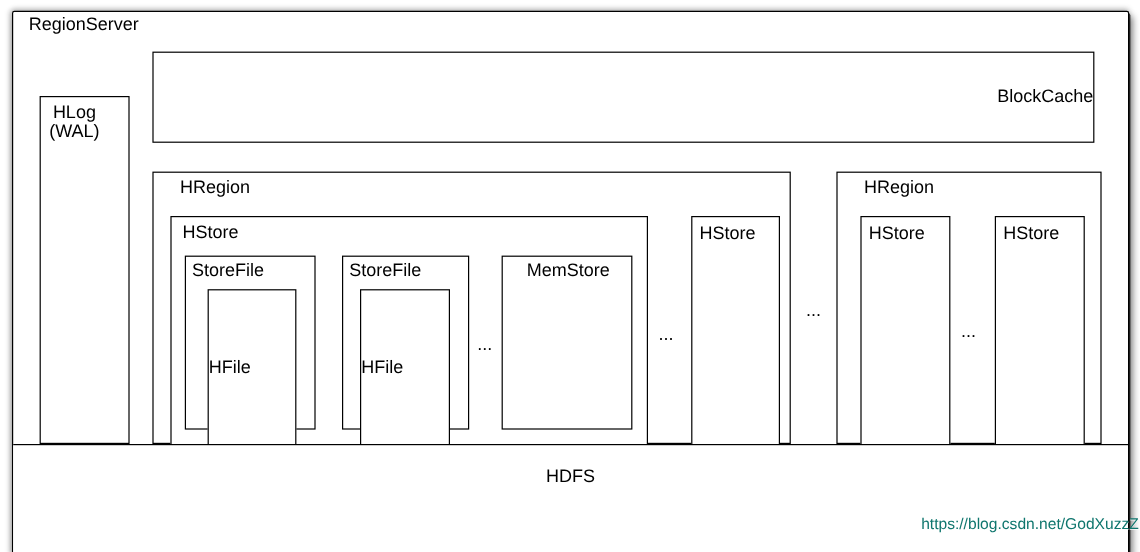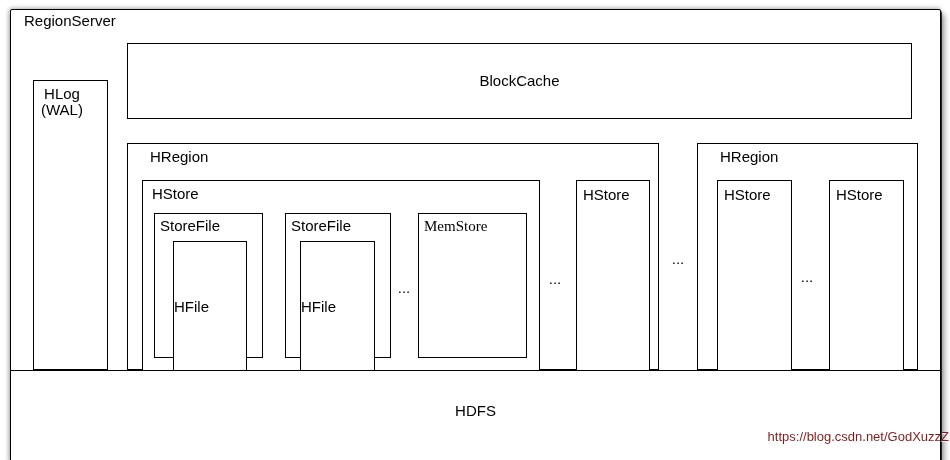--- a/index.html
+++ b/index.html
@@ -39,21 +39,21 @@
 
   .rs-label { position: absolute; left: 13px; top: 3px; }
 
   
   .hlog { left: 22px; top: 70px; width: 75px; height: 290px; }
   .hlog-text { padding-top: 5px; margin-left: 0; width: 56px; text-align: center; }
 
   
   .blockcache {
     left: 116px; top: 33px; width: 785px; height: 76px;
-    display: flex; align-items: center; justify-content: center;
+    display: flex; align-items: center; justify-content: flex-end;
   }
 
   
   .hregion1 { left: 116px; top: 133px; width: 532px; height: 227px; }
   .hregion2 { left: 686px; top: 133px; width: 221px; height: 227px; }
   .corner-lbl { position: absolute; left: 22px; top: 5px; }
 
   
   .hstore-main { left: 14px; top: 36px; width: 398px; height: 191px; }
   .hstore-main > .corner-lbl { left: 9px; top: 5px; }
@@ -64,21 +64,21 @@
   .storefile .corner-lbl { left: 5px; top: 4px; text-align: center; }
 
   .hfile {
     top: 60px; height: 131px;
     display: flex; align-items: center; 
   }
   .hf1 { left: 30px;  width: 74px; }
   .hf2 { left: 157px; width: 75px; }
 
   .memstore { left: 275px; top: 32px; width: 109px; height: 145px; }
-  .memstore .corner-lbl { left: 5px; top: 4px; font-family: Liberation Serif, serif; }
+  .memstore .corner-lbl { left: 20px; top: 4px; }
 
   
   .hstore-sm { top: 36px; height: 191px; }
   .hstore-sm .corner-lbl { left: 6px; top: 6px; }
   .hs-small1 { left: 448px; width: 74px; }
   .hs-a { left: 19px;  width: 75px; }
   .hs-b { left: 131px; width: 75px; }
 
   
   .ellipsis {
@@ -93,30 +93,30 @@
   .e-between { left: 652px; top: 241px; }
   .e-hr2     { left: 94px;  top: 125px; }
 
   
   .hdfs {
     position: absolute;
     left: 0; right: 0; top: 360px; bottom: 0;
     border-top: 1px solid #000;
     background: #ffffff;
     text-align: center;
-    padding-top: 31px;
+    padding-top: 18px;
     font-size: 15px;
   }
 
   
   .watermark {
     position: absolute;
     top: 429px; right: 1px;
     font-size: 13px;
-    color: #7f1d1d;
+    color: #0f766e;
     text-shadow: 0 1px 0 rgba(255,255,255,0.7);
     z-index: 10;
     white-space: nowrap;
   }
 </style>
 </head>
 <body>
 
 <div class="canvas">
 

